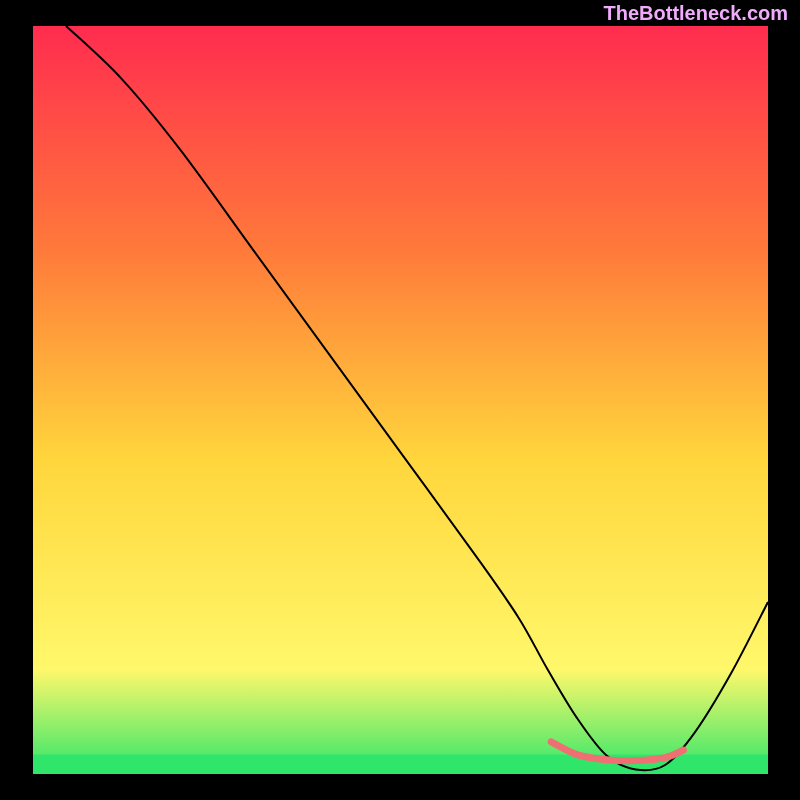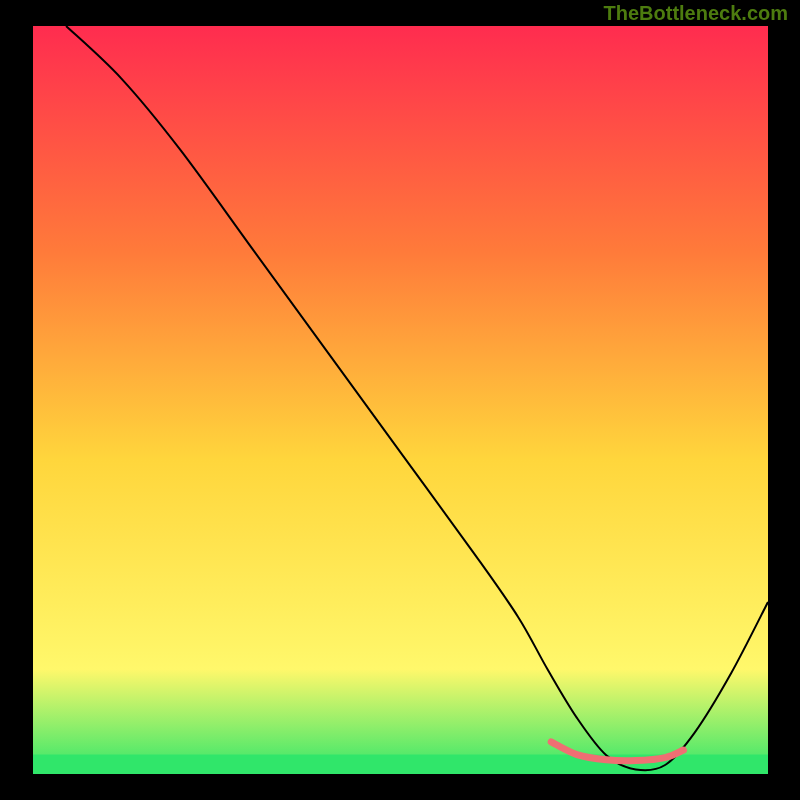--- a/index.html
+++ b/index.html
@@ -15,21 +15,21 @@
     width: 800px;
     height: 800px;
   }
   .watermark {
     position: absolute;
     top: 2px;
     right: 12px;
     font-family: Arial, Helvetica, sans-serif;
     font-size: 20px;
     font-weight: bold;
-    color: #4d7c0f;
+    color: #f0abfc;
     z-index: 3;
   }
   svg.chart {
     position: absolute;
     top: 0;
     left: 0;
     width: 800px;
     height: 800px;
   }
 </style>

